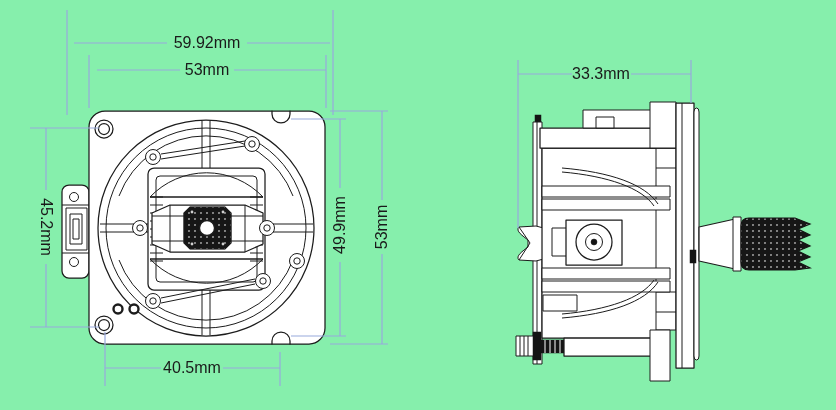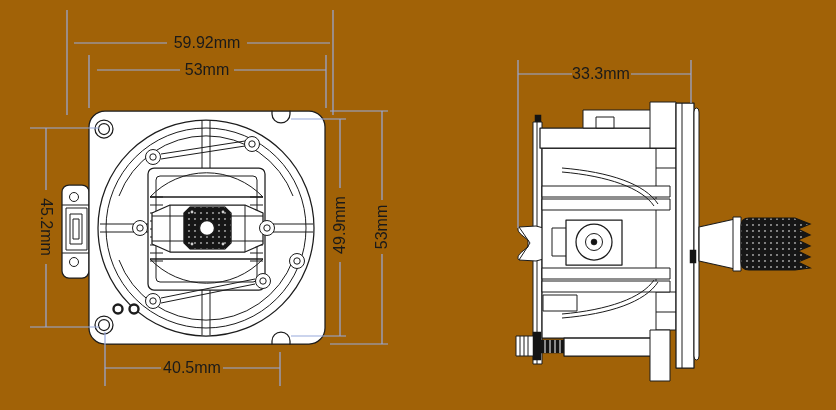--- a/index.html
+++ b/index.html
@@ -1,16 +1,16 @@
 <!DOCTYPE html>
 <html><head>
 <meta charset="utf-8">
 <style>
   html,body{margin:0;padding:0;background:#ffffff;}
-  .stage{width:836px;height:410px;position:relative;background:#a16207;overflow:hidden;}
+  .stage{width:836px;height:410px;position:relative;background:#86efac;overflow:hidden;}
   svg{display:block;}
   .ln{stroke:#1c1c1c;stroke-width:1.25;fill:none;stroke-linejoin:round;stroke-linecap:round;}
   .ln2{stroke:#1c1c1c;stroke-width:1;fill:none;stroke-linejoin:round;}
   .wh{stroke:#1c1c1c;stroke-width:1.25;fill:#ffffff;stroke-linejoin:round;}
   .wh2{stroke:#1c1c1c;stroke-width:1;fill:#ffffff;stroke-linejoin:round;}
   .dk{fill:#141414;stroke:#141414;stroke-width:0.5;}
   .dim{stroke:#98a9dc;stroke-width:1.2;fill:none;}
   .dimtxt{font-family:"Liberation Sans",sans-serif;font-size:16px;fill:#1a1a1a;}
 </style>
 </head>

